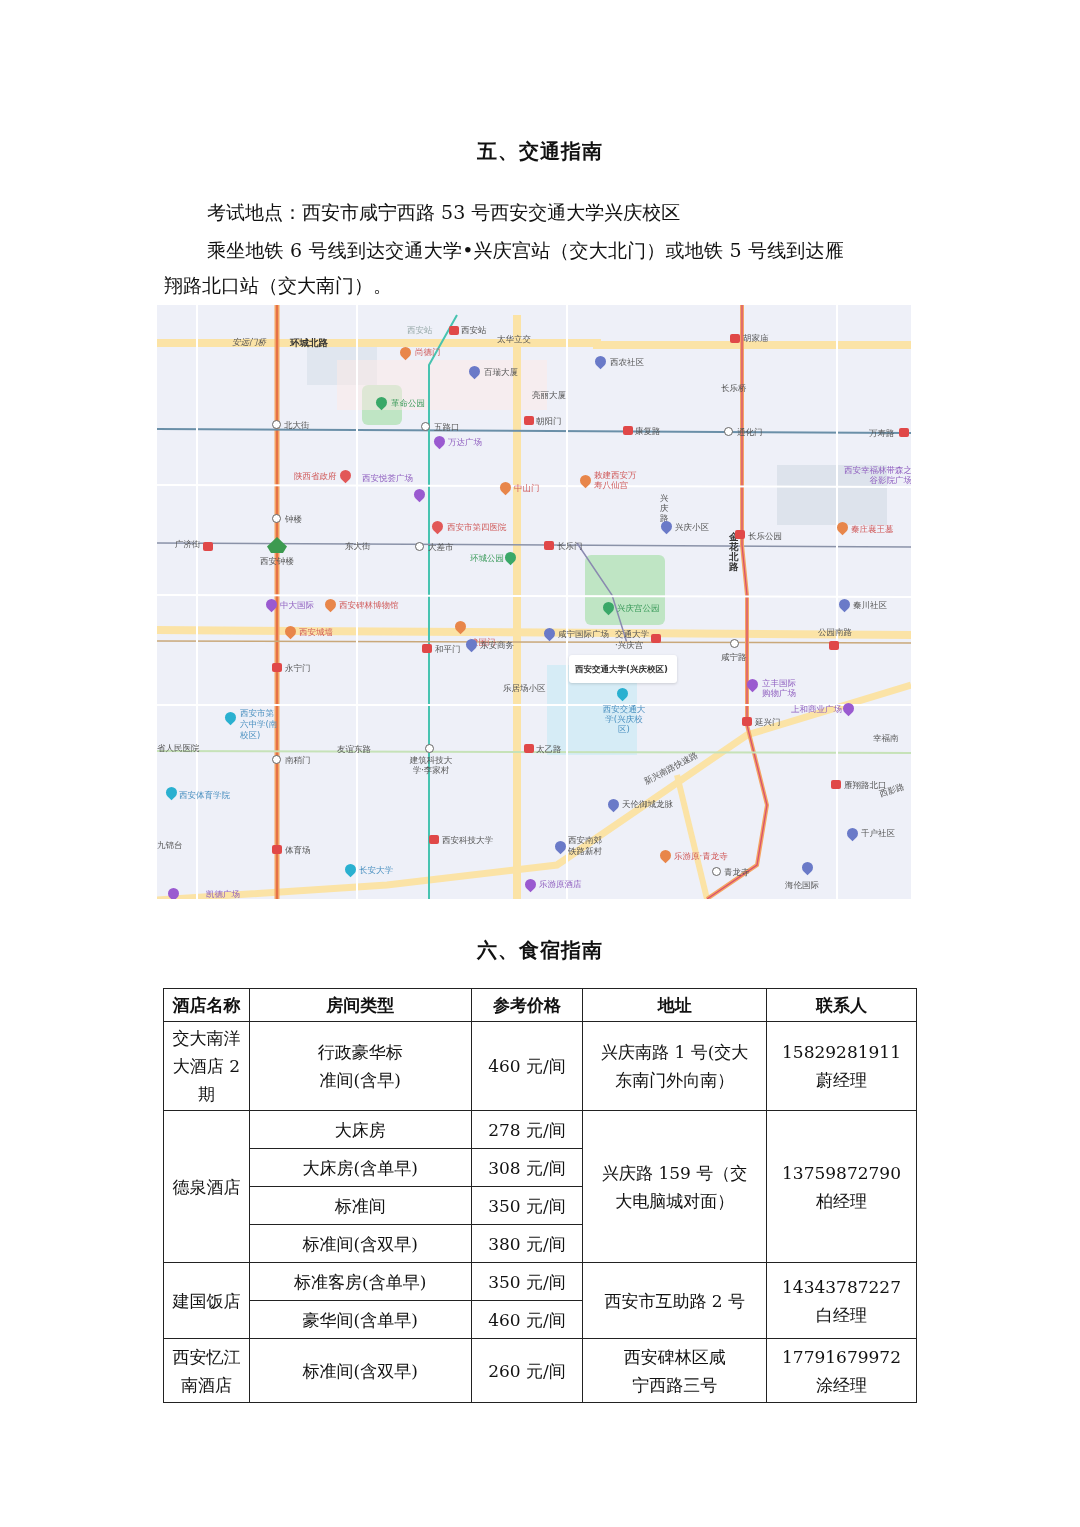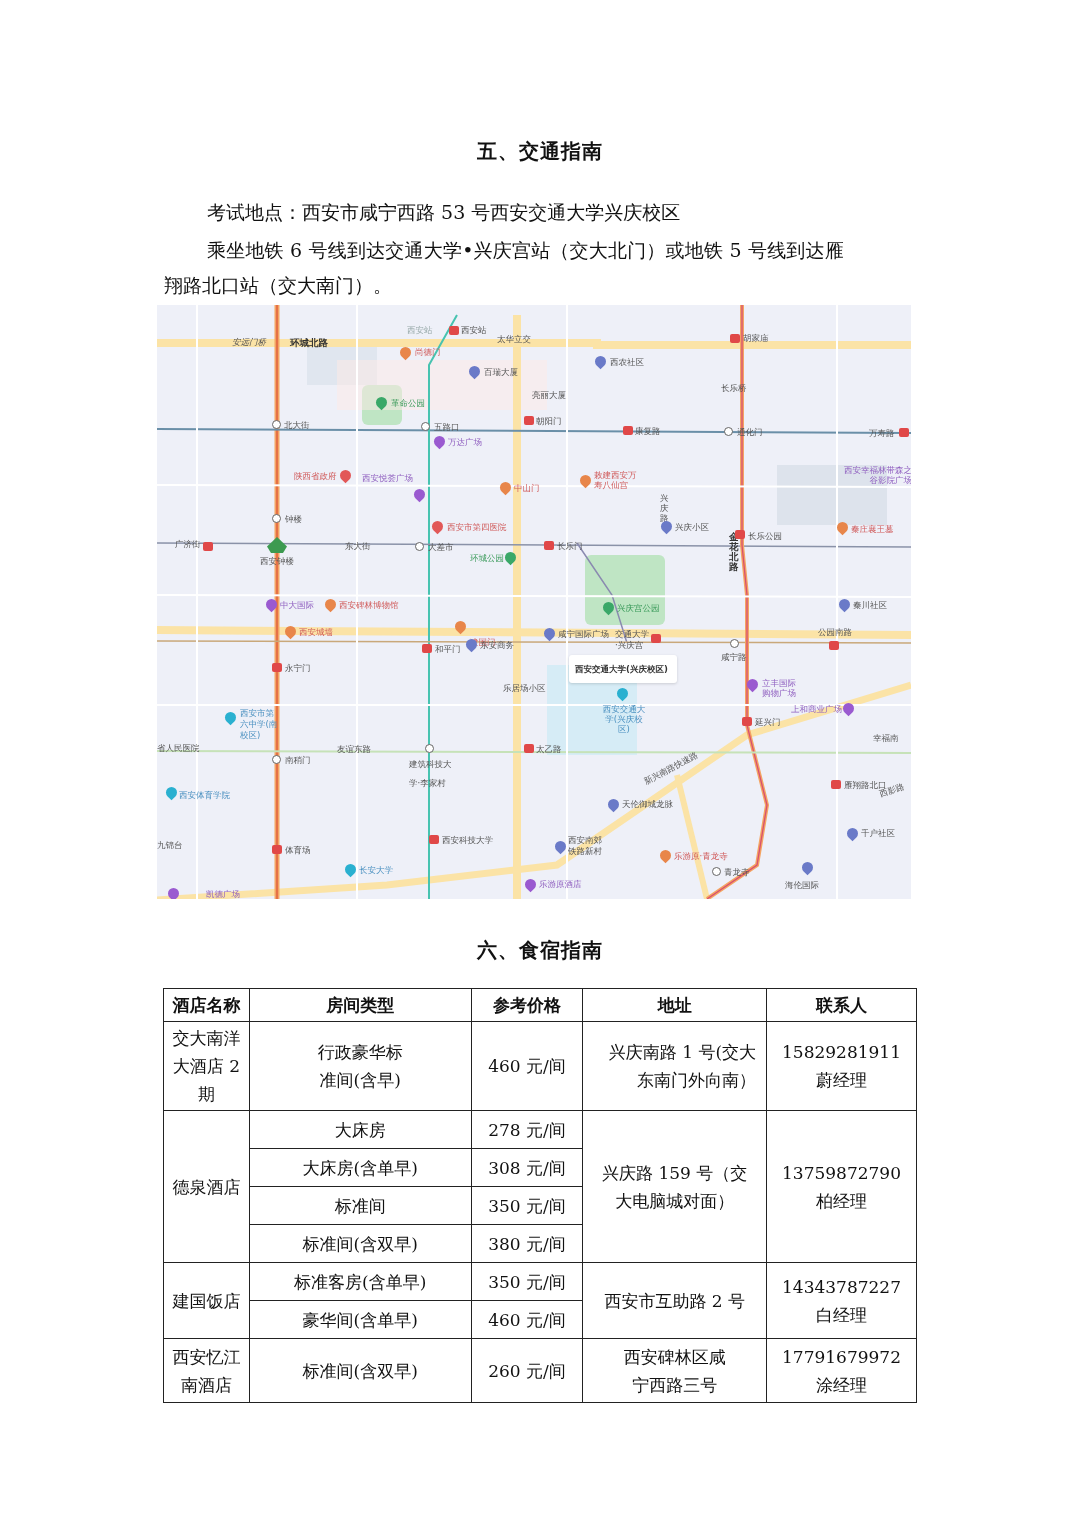--- a/index.html
+++ b/index.html
@@ -185,21 +185,21 @@
   <span class="lbl" style="left:598px;top:412px;">延兴门</span>
 
   <span class="lbl" style="left:0px;top:438px;">省人民医院</span>
   <span class="lbl" style="left:180px;top:439px;">友谊东路</span>
   <span class="bus" style="left:268px;top:439px;"></span>
   <span class="metro" style="left:367px;top:439px;"></span>
   <span class="lbl" style="left:379px;top:439px;">太乙路</span>
   <span class="lbl" style="left:716px;top:428px;">幸福南</span>
   <span class="bus" style="left:115px;top:450px;"></span>
   <span class="lbl" style="left:128px;top:450px;">南稍门</span>
-  <span class="lbl" style="left:252px;top:450px;width:44px;white-space:normal;line-height:19px;">建筑科技大学·李家村</span>
+  <span class="lbl" style="left:252px;top:450px;width:44px;white-space:normal;text-align:center;line-height:10px;">建筑科技大学·李家村</span>
   <span class="lbl" style="left:484px;top:458px;transform:rotate(-28deg);">新兴南路快速路</span>
   <span class="metro" style="left:674px;top:475px;"></span>
   <span class="lbl" style="left:687px;top:475px;">雁翔路北口</span>
   <span class="pin" style="left:9px;top:482px;background:#2ab0d0;"></span>
   <span class="lbl blue" style="left:22px;top:485px;">西安体育学院</span>
   <span class="pin" style="left:451px;top:494px;background:#6a7ac8;"></span>
   <span class="lbl" style="left:465px;top:494px;">天伦御城龙脉</span>
   <span class="lbl" style="left:722px;top:480px;transform:rotate(-18deg);">西影路</span>
 
   <span class="lbl" style="left:0px;top:535px;">九锦台</span>
@@ -241,21 +241,21 @@
     <th>房间类型</th>
     <th>参考价格</th>
     <th>地址</th>
     <th>联系人</th>
   </tr>
 
   <tr style="height:66px;">
     <td style="padding:2px 8px;">交大南洋大酒店 2 期</td>
     <td style="padding:2px 60px;">行政豪华标准间(含早)</td>
     <td>460 元/间</td>
-    <td style="padding:2px 10px;text-align:right;">兴庆南路 1 号(交大东南门外向南）</td>
+    <td style="padding:2px 10px;">兴庆南路 1 号(交大东南门外向南）</td>
     <td>
           <div>15829281911</div>
           <div>蔚经理</div>
         </td>
   </tr>
 
   <tr style="height:38px;">
     <td rowspan="4">德泉酒店</td>
     <td>大床房</td>
     <td>278 元/间</td>

